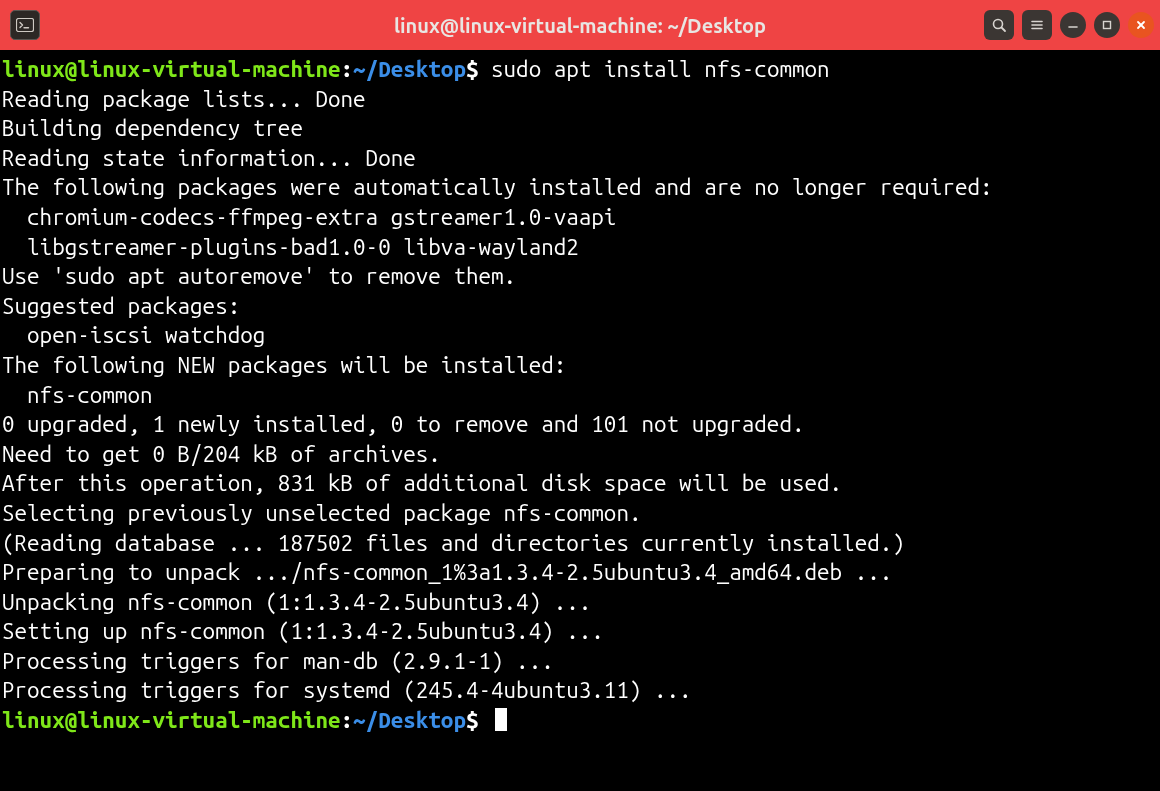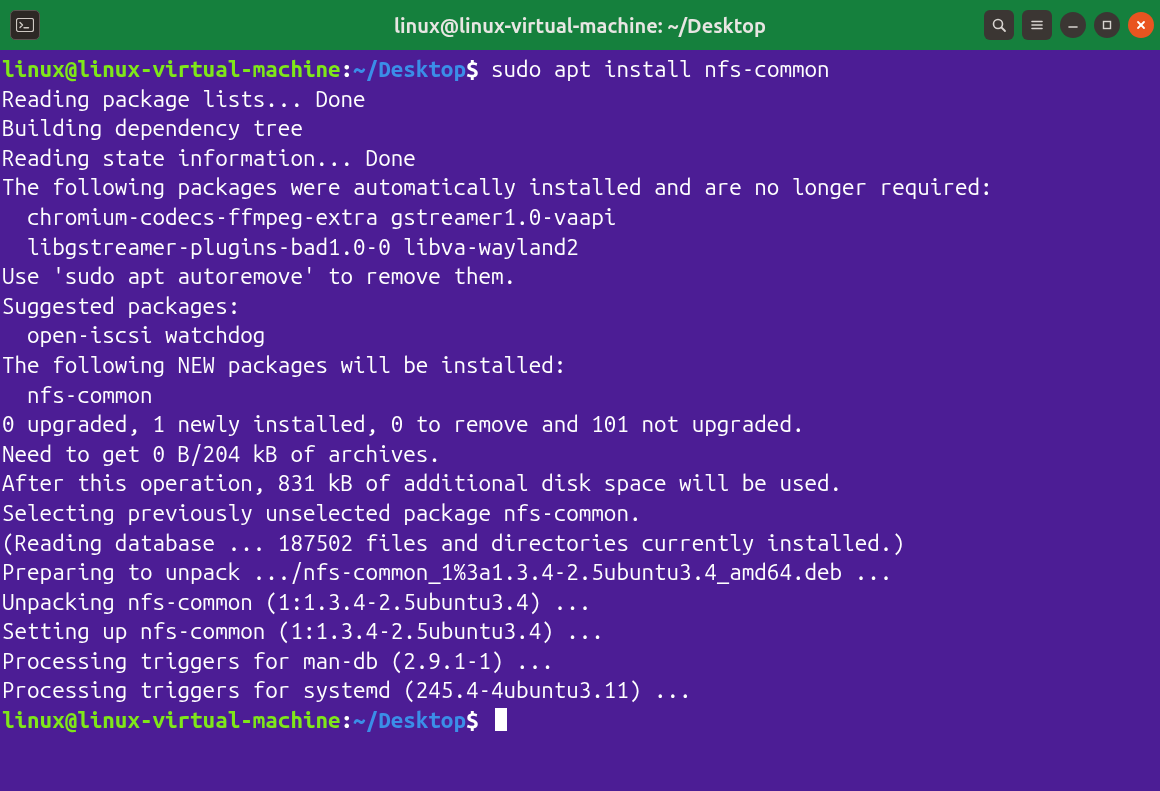--- a/index.html
+++ b/index.html
@@ -4,21 +4,21 @@
 <style>
   html, body {
     margin: 0;
     padding: 0;
     background: #4e1735;
     width: 1160px;
     height: 791px;
     font-family: "Ubuntu Mono", "DejaVu Sans Mono", "Liberation Mono", monospace;
   }
   .titlebar {
-    background: #15803d;
+    background: #ef4444;
     height: 50px;
     display: flex;
     align-items: center;
     position: relative;
     padding: 0 6px;
   }
   .titlebar .app-icon {
     width: 28px;
     height: 28px;
     border-radius: 5px;
@@ -67,21 +67,21 @@
     background: #3b3633;
     color: #e8e6e3;
   }
   .titlebar .close-btn {
     background: #e95420;
     color: #fff;
   }
   .titlebar .win-btn svg, .titlebar .sq-btn svg { display:block; }
 
   .terminal-body {
-    background: #4c1d95;
+    background: #000000;
     padding: 4px 2px 20px 2px;
     box-sizing: border-box;
     height: calc(791px - 50px);
     color: #ffffff;
     font-size: 22.4px;
     line-height: 29.6px;
     font-family: "Ubuntu Mono", "DejaVu Sans Mono", "Liberation Mono", monospace;
     white-space: pre;
     overflow: hidden;
   }

